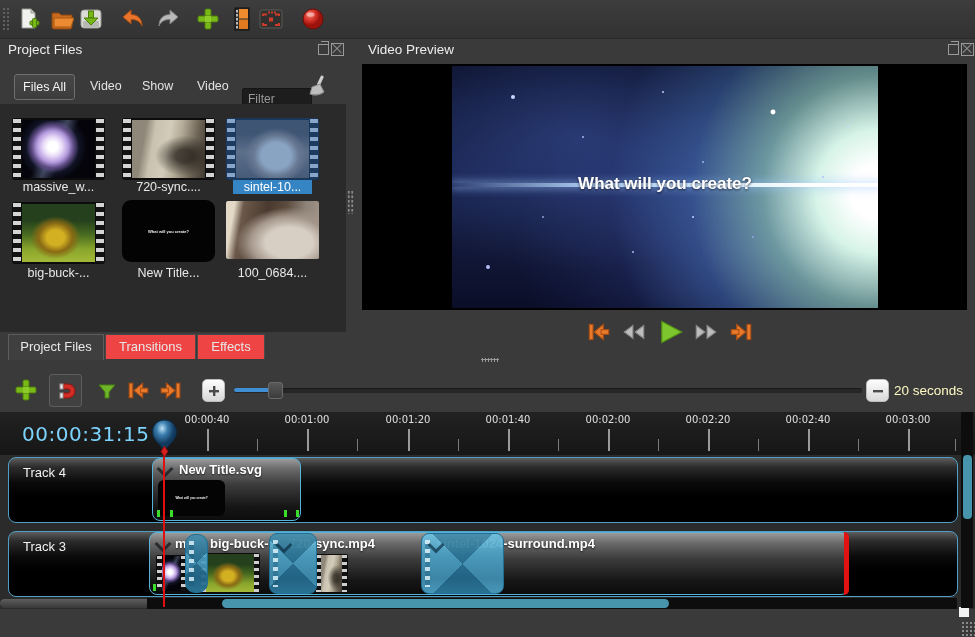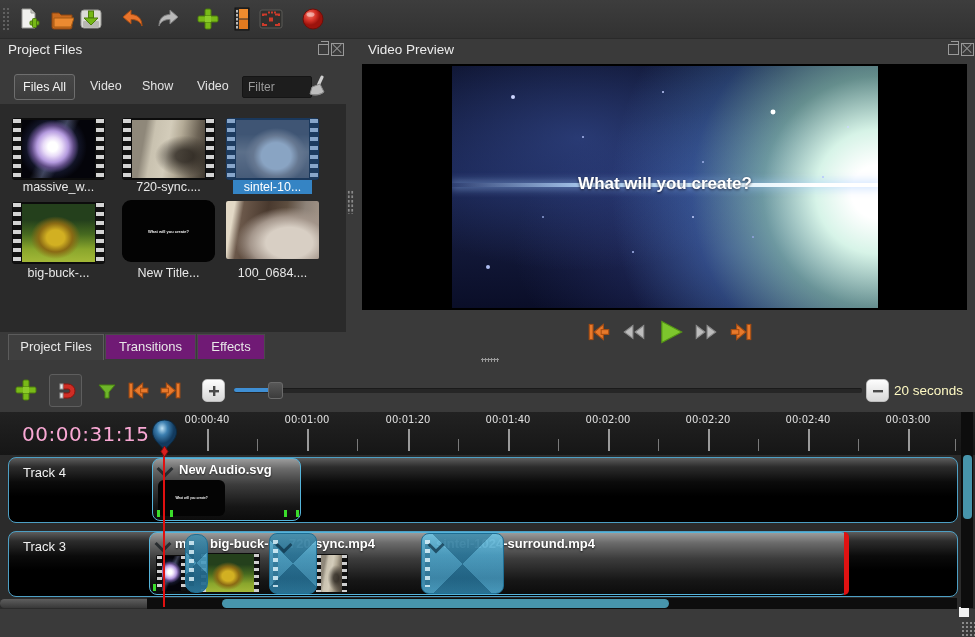--- a/index.html
+++ b/index.html
@@ -54,33 +54,33 @@
       radial-gradient(ellipse at 30% 30%,rgba(60,85,160,.55),transparent 55%),
       radial-gradient(ellipse at 65% 75%,rgba(55,70,150,.5),transparent 55%),
       linear-gradient(180deg,#0a0e26 0,#16204a 45%,#121838 75%,#0a0e28)}
   .beam{left:0;top:117px;width:426px;height:4px;background:linear-gradient(90deg,rgba(150,190,255,.15),rgba(185,220,255,.85) 30%,rgba(215,240,255,.95) 60%,#fff 85%);box-shadow:0 0 8px 2px rgba(160,200,255,.5)}
   .stars{left:0;top:0;width:2px;height:2px;background:transparent;border-radius:50%;
      box-shadow:60px 30px 0 1px #cdd6ff,130px 70px 0 0 #aab8f0,210px 25px 0 0 #c0ccff,250px 95px 0 0 #9fb0e8,
        320px 45px 0 1.5px #fff,370px 110px 0 0 #b8c6ff,90px 150px 0 0 #8fa0d8,180px 185px 0 0 #a8b8f0,
        300px 170px 0 0 #93a4e0,395px 60px 0 0 #cdd8ff,35px 200px 0 1px #aebdf2,240px 150px 0 0 #c5d0ff}
   .overlaytext{left:0;top:108px;width:426px;text-align:center;font-size:17px;font-weight:bold;color:#fff;text-shadow:0 1px 3px rgba(0,0,20,.8)}
   
-  .dtab{top:334px;height:24px;line-height:24px;text-align:center;font-size:13px;color:#e8e8e8;border:1px solid #4a4a4a;border-bottom:none;background:#701a75}
+  .dtab{top:334px;height:24px;line-height:24px;text-align:center;font-size:13px;color:#e8e8e8;border:1px solid #4a4a4a;border-bottom:none;background:#ef4444}
   .dtab.active{background:#3f3f3f;border-color:#5c5c5c;height:25px}
   
   .snapbtn{left:49px;top:374px;width:31px;height:31px;border:1px solid #5e5e5e;border-radius:3px;background:#414141;display:flex;align-items:center;justify-content:center}
   .zbtn{width:21px;height:21px;background:linear-gradient(#fdfdfd,#d8d8d8);border:1px solid #bdbdbd;border-radius:5px;display:flex;align-items:center;justify-content:center}
   .slider-track{left:234px;top:388px;width:628px;height:4px;background:#262626;border-radius:2px;border-top:1px solid #1a1a1a}
   .slider-fill{left:234px;top:388px;width:38px;height:4px;background:#3f8fd4;border-radius:2px}
   .slider-handle{left:268px;top:382px;width:13px;height:15px;background:linear-gradient(#585858,#3c3c3c);border:1px solid #6a6a6a;border-radius:3px}
   .zoomcaption{left:894px;top:383px;font-size:13.5px;color:#fef9c3}
   
   .tl{left:0;top:412px;width:975px;height:197px;background:#2b2b2b}
   .ruler{left:0;top:412px;width:975px;height:43px;background:linear-gradient(#222,#161616)}
-  .timedisp{left:22px;top:422px;font-size:20px;color:#f9a8d4;font-family:"DejaVu Sans",sans-serif;letter-spacing:.5px}
+  .timedisp{left:22px;top:422px;font-size:20px;color:#7dd3fc;font-family:"DejaVu Sans",sans-serif;letter-spacing:.5px}
   .rlabel{top:414px;width:70px;margin-left:-35px;text-align:center;font-size:10px;color:#e0e0e0;font-family:"DejaVu Sans",sans-serif}
   .tick-major{top:429px;width:2px;height:22px;background:#9a9a9a}
   .tick-minor{top:439px;width:1px;height:12px;background:#7a7a7a}
   .track{left:8px;width:948px;height:64px;border:1px solid #4d9fc4;border-radius:8px;
          background:linear-gradient(180deg,#5d5d5d 0,#2c2c2c 9px,#0b0b0b 24px,#000 60%)}
   .tracklabel{left:14px;top:7px;font-size:13px;color:#f2f2f2}
   .clip{position:absolute;border:1px solid #56b4da;border-radius:8px;
         background:linear-gradient(180deg,#9b9b9b 0,#6b6b6b 16%,#3c3c3c 42%,#161616 78%,#0c0c0c)}
   .cliplabel{position:absolute;top:3px;font-size:13px;font-weight:bold;color:#fff;white-space:nowrap;text-shadow:0 1px 2px rgba(0,0,0,.7);z-index:1}
   .chev{position:absolute;width:9px;height:9px;border-right:3px solid rgba(25,30,34,.8);border-bottom:3px solid rgba(25,30,34,.8);transform:rotate(45deg)}
@@ -204,21 +204,21 @@
     <div class="win-float"></div>
   </div>
 <div class="abs" style="left:961px;top:43px">
     <div class="win-close"></div>
   </div>
 
 <div class="abs filterbtn" style="left:14px;top:74px">Files All</div>
 <div class="abs filtertab" style="left:90px;top:74px">Video</div>
 <div class="abs filtertab" style="left:142px;top:74px">Show</div>
 <div class="abs filtertab" style="left:197px;top:74px">Video</div>
-<div class="abs filterinput" style="left:242px;top:76px">Filter</div>
+<div class="abs filterinput" style="left:242px;top:88px">Filter</div>
 <div class="abs" style="left:305px;top:74px">
   <svg width="24" height="26" viewBox="0 0 24 26">
     <rect x="14" y="1" width="3.2" height="11" rx="1.5" fill="#cfcfcf" transform="rotate(25 15 6)"></rect>
     <path d="M7,13 L15,10 L19,18 C15,21 9,21.5 5,20 Z" fill="#bdbdbd" stroke="#8a8a8a"></path>
     <path d="M6,20 c1.5,1.5 9,1.5 12,-1.5" fill="none" stroke="#8a8a8a"></path>
   </svg>
 </div>
 
 <div class="abs pf-body">
 
@@ -384,21 +384,21 @@
 <div class="abs tick-minor" style="left:558px"></div>
 <div class="abs tick-minor" style="left:658px"></div>
 <div class="abs tick-minor" style="left:758px"></div>
 <div class="abs tick-minor" style="left:858px"></div>
 <div class="abs tick-minor" style="left:955px"></div>
 
 <div class="abs track" style="top:457px">
   <div class="abs tracklabel">Track 4</div>
   <div class="clip" style="left:143px;top:0;width:147px;height:61px">
     <span class="chev" style="left:6px;top:4px"></span>
-    <div class="cliplabel" style="left:26px">New Audio.svg</div>
+    <div class="cliplabel" style="left:26px">New Title.svg</div>
     <div style="position:absolute;left:5px;top:21px;width:67px;height:36px;background:#040404;border-radius:6px;overflow:hidden">
       <div class="tinytitle" style="font-size:7px;transform:scale(.45)">What will you create?</div>
     </div>
     <span class="gmark" style="left:4px"></span>
     <span class="gmark" style="left:17px"></span>
     <span class="gmark" style="right:13px"></span>
     <span class="gmark" style="right:1px"></span>
   </div>
 </div>
 

